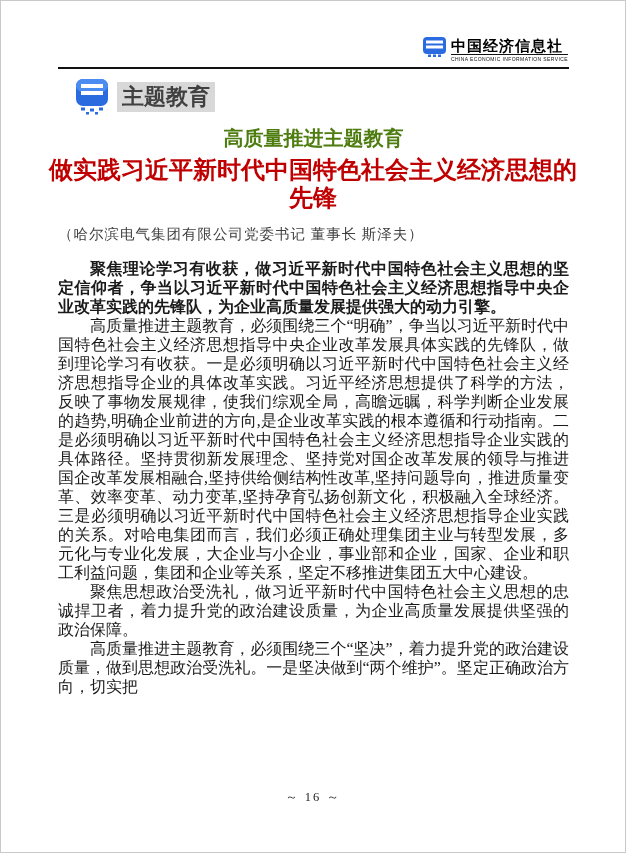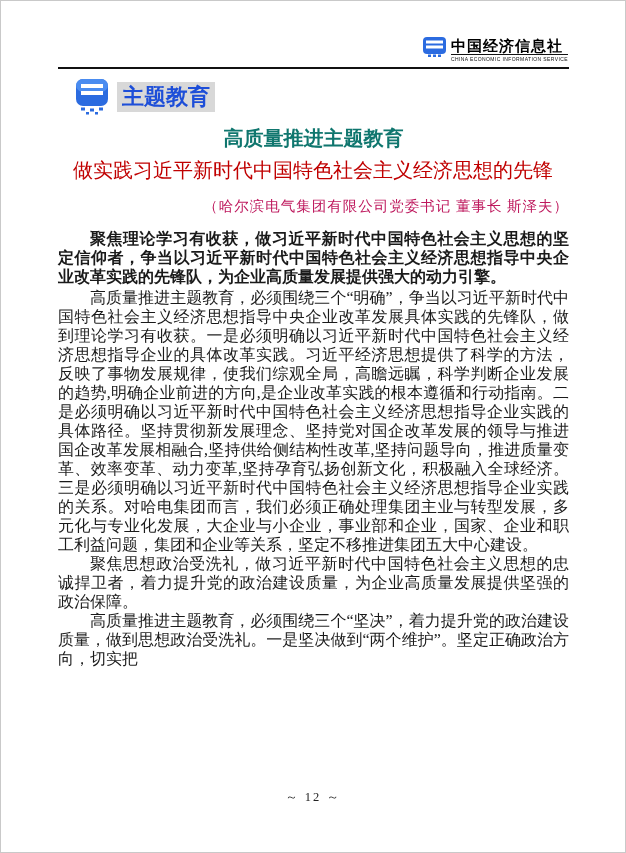--- a/index.html
+++ b/index.html
@@ -38,55 +38,55 @@
     border-bottom:2px solid #111;
   }
   
   .badge-row{
     margin:9px 0 0 74px;
     display:flex;align-items:center;gap:8px;height:38px;
   }
   .badge-icon{display:inline-block;width:34px;height:36px;}
   .badge-label{
     font-family:"Liberation Sans","DejaVu Sans",sans-serif;
-    font-weight:bold;font-size:22px;color:#1d4ed8;
+    font-weight:bold;font-size:22px;color:#404040;
     background:#d8d8d8;padding:2px 5px;line-height:26px;
   }
   
   .title{
     margin:9px 56px 0 57px;
     text-align:center;
     font-family:"Liberation Sans","DejaVu Sans",sans-serif;
-    font-weight:bold;font-size:20px;line-height:26px;color:#0f766e;
+    font-weight:bold;font-size:20px;line-height:26px;color:#4d7c0f;
   }
   .subtitle{
     margin:5px 40px 12px 40px;
     text-align:center;
     font-family:"Liberation Sans","DejaVu Sans",sans-serif;
-    font-weight:normal;font-size:20px;line-height:28px;
+    font-weight:bold;font-size:24px;line-height:28px;
     color:#c00000;
   }
   .byline{
     margin:7px 56px 0 57px;
-    text-align:right;
-    font-size:14.5px;line-height:20px;color:#be185d;
+    text-align:left;
+    font-size:14.5px;line-height:20px;color:#404040;
     letter-spacing:1px;
   }
   
   .body{
     margin:15px 56px 0 57px;
     text-align:justify;
   }
   .para{
     margin:0;
     font-size:16px;line-height:19px;
     text-indent:2em;
     text-justify:inter-ideograph;
   }
-  .para.bold{font-weight:bold;font-family:Liberation Mono, monospace;}
+  .para.bold{font-weight:bold;}
   
   .footer{
     position:absolute;left:0;right:0;bottom:46px;
     text-align:center;
     font-size:12.5px;color:#222;letter-spacing:2px;
   }
 </style>
 </head>
 <body>
 
@@ -137,16 +137,16 @@
   <div class="byline">（哈尔滨电气集团有限公司党委书记 董事长 斯泽夫）</div>
 
   <div class="body">
       <p class="para bold">聚焦理论学习有收获，做习近平新时代中国特色社会主义思想的坚定信仰者，争当以习近平新时代中国特色社会主义经济思想指导中央企业改革实践的先锋队，为企业高质量发展提供强大的动力引擎。</p>
       <p class="para">高质量推进主题教育，必须围绕三个“明确”，争当以习近平新时代中国特色社会主义经济思想指导中央企业改革发展具体实践的先锋队，做到理论学习有收获。一是必须明确以习近平新时代中国特色社会主义经济思想指导企业的具体改革实践。习近平经济思想提供了科学的方法，反映了事物发展规律，使我们综观全局，高瞻远瞩，科学判断企业发展的趋势,明确企业前进的方向,是企业改革实践的根本遵循和行动指南。二是必须明确以习近平新时代中国特色社会主义经济思想指导企业实践的具体路径。坚持贯彻新发展理念、坚持党对国企改革发展的领导与推进国企改革发展相融合,坚持供给侧结构性改革,坚持问题导向，推进质量变革、效率变革、动力变革,坚持孕育弘扬创新文化，积极融入全球经济。三是必须明确以习近平新时代中国特色社会主义经济思想指导企业实践的关系。对哈电集团而言，我们必须正确处理集团主业与转型发展，多元化与专业化发展，大企业与小企业，事业部和企业，国家、企业和职工利益问题，集团和企业等关系，坚定不移推进集团五大中心建设。</p>
       <p class="para">聚焦思想政治受洗礼，做习近平新时代中国特色社会主义思想的忠诚捍卫者，着力提升党的政治建设质量，为企业高质量发展提供坚强的政治保障。</p>
       <p class="para">高质量推进主题教育，必须围绕三个“坚决”，着力提升党的政治建设质量，做到思想政治受洗礼。一是坚决做到“两个维护”。坚定正确政治方向，切实把</p>
     </div>
 
   <div class="footer">
-    <span>～ 12 ～</span>
+    <span>～ 16 ～</span>
   </div>
 
 </div>
 
 </body></html>

